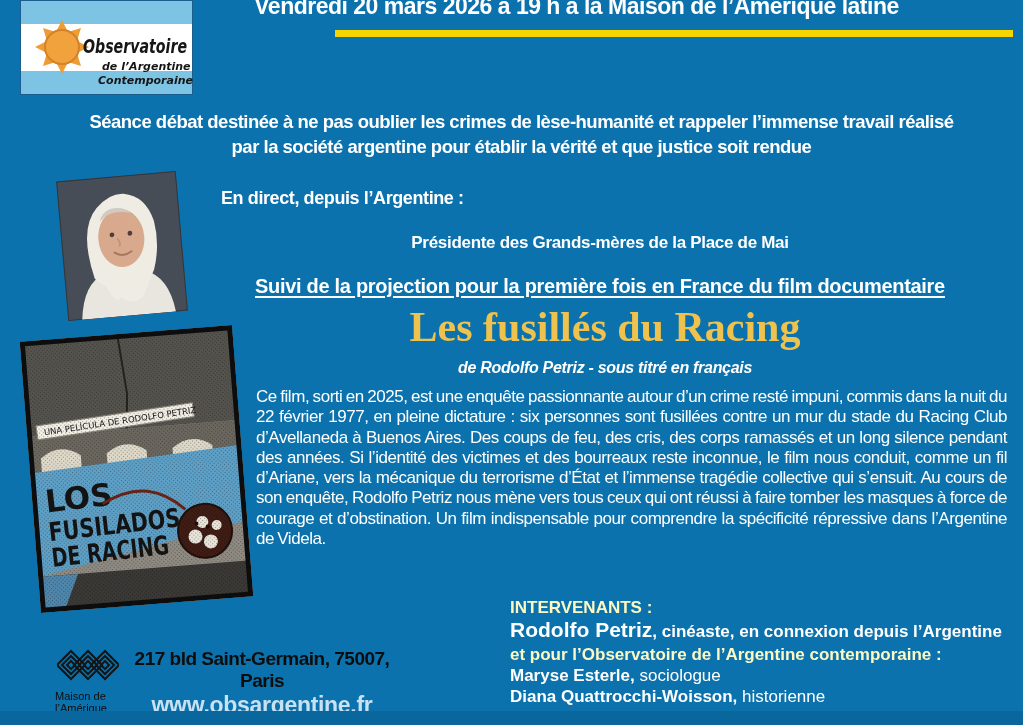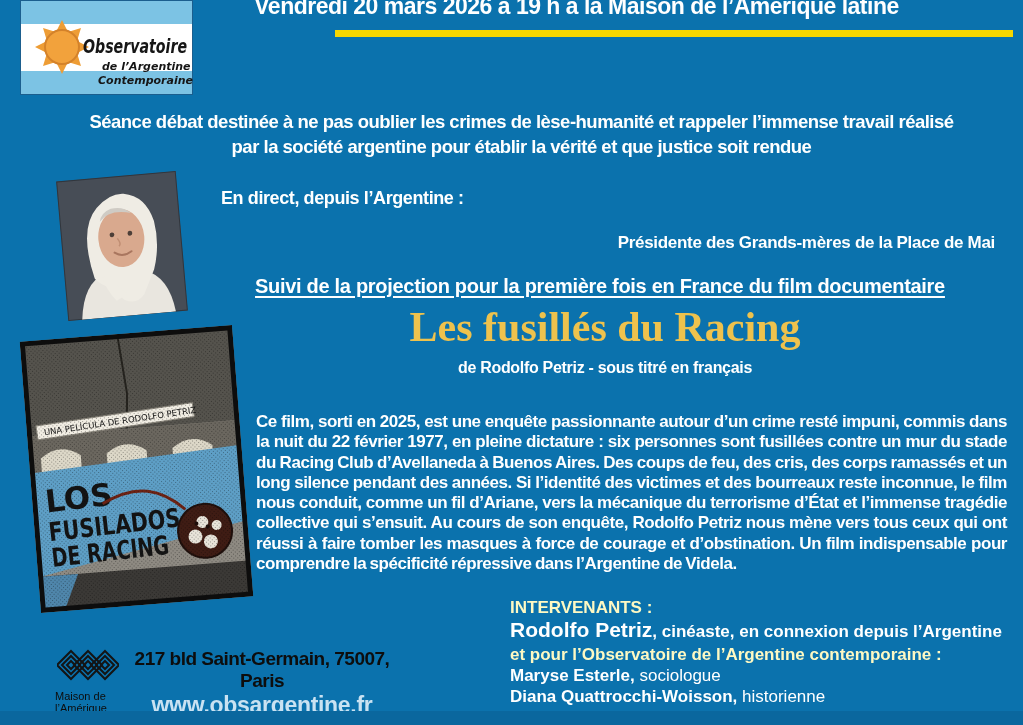--- a/index.html
+++ b/index.html
@@ -17,29 +17,29 @@
   .intro{left:20px;right:0;top:109px;font-size:18.5px;font-weight:bold;line-height:25px;}
 
   .obs-logo{left:20px;top:0;width:173px;height:95px;}
 
   .estela-photo{left:62px;top:176px;width:120px;height:140px;transform:rotate(-5deg);}
 
   .endirect{left:205px;top:188px;display:flex;align-items:baseline;gap:8px;white-space:nowrap;margin-left:16px;}
   .endirect .small{font-size:18px;font-weight:bold;letter-spacing:-0.4px;}
   .gold-serif{font-family:"Liberation Serif",serif;font-weight:bold;color:#eec24d;}
   .endirect .big{font-size:33px;}
-  .presidente{left:205px;width:790px;top:233px;font-size:17px;font-weight:bold;text-align:right;}
+  .presidente{left:205px;width:790px;top:233px;font-size:17px;font-weight:bold;}
   .suivi{left:205px;width:790px;top:275px;font-size:20px;font-weight:bold;
          text-decoration:underline;text-underline-offset:3px;letter-spacing:-0.3px;}
   .film-title{left:215px;width:780px;top:303px;font-size:42px;}
-  .film-byline{left:215px;width:780px;top:359px;font-size:16px;font-weight:bold;}
+  .film-byline{left:215px;width:780px;top:359px;font-size:16px;font-weight:bold;font-style:italic;}
 
   .poster{left:30px;top:333px;width:213px;height:272px;transform:rotate(-4.5deg);}
 
-  .synopsis{left:256px;top:412px;width:751px;font-size:17px;font-weight:bold;
+  .synopsis{left:256px;top:387px;width:751px;font-size:17px;font-weight:normal;
             line-height:20.3px;text-align:justify;letter-spacing:-0.45px;word-spacing:-1px;}
 
   .speakers{left:510px;top:597px;font-size:17px;line-height:21px;white-space:nowrap;}
   .gold-txt{color:#fef9c3;font-weight:bold;}
   .spk1{font-size:21px;}
   .spk-role{font-weight:bold;}
   .spk-role-lt{font-weight:normal;}
 
   .mal-logo{left:57px;top:641px;width:62px;height:48px;}
   .mal-text{left:55px;top:691px;font-size:11px;line-height:11.5px;font-weight:normal;

